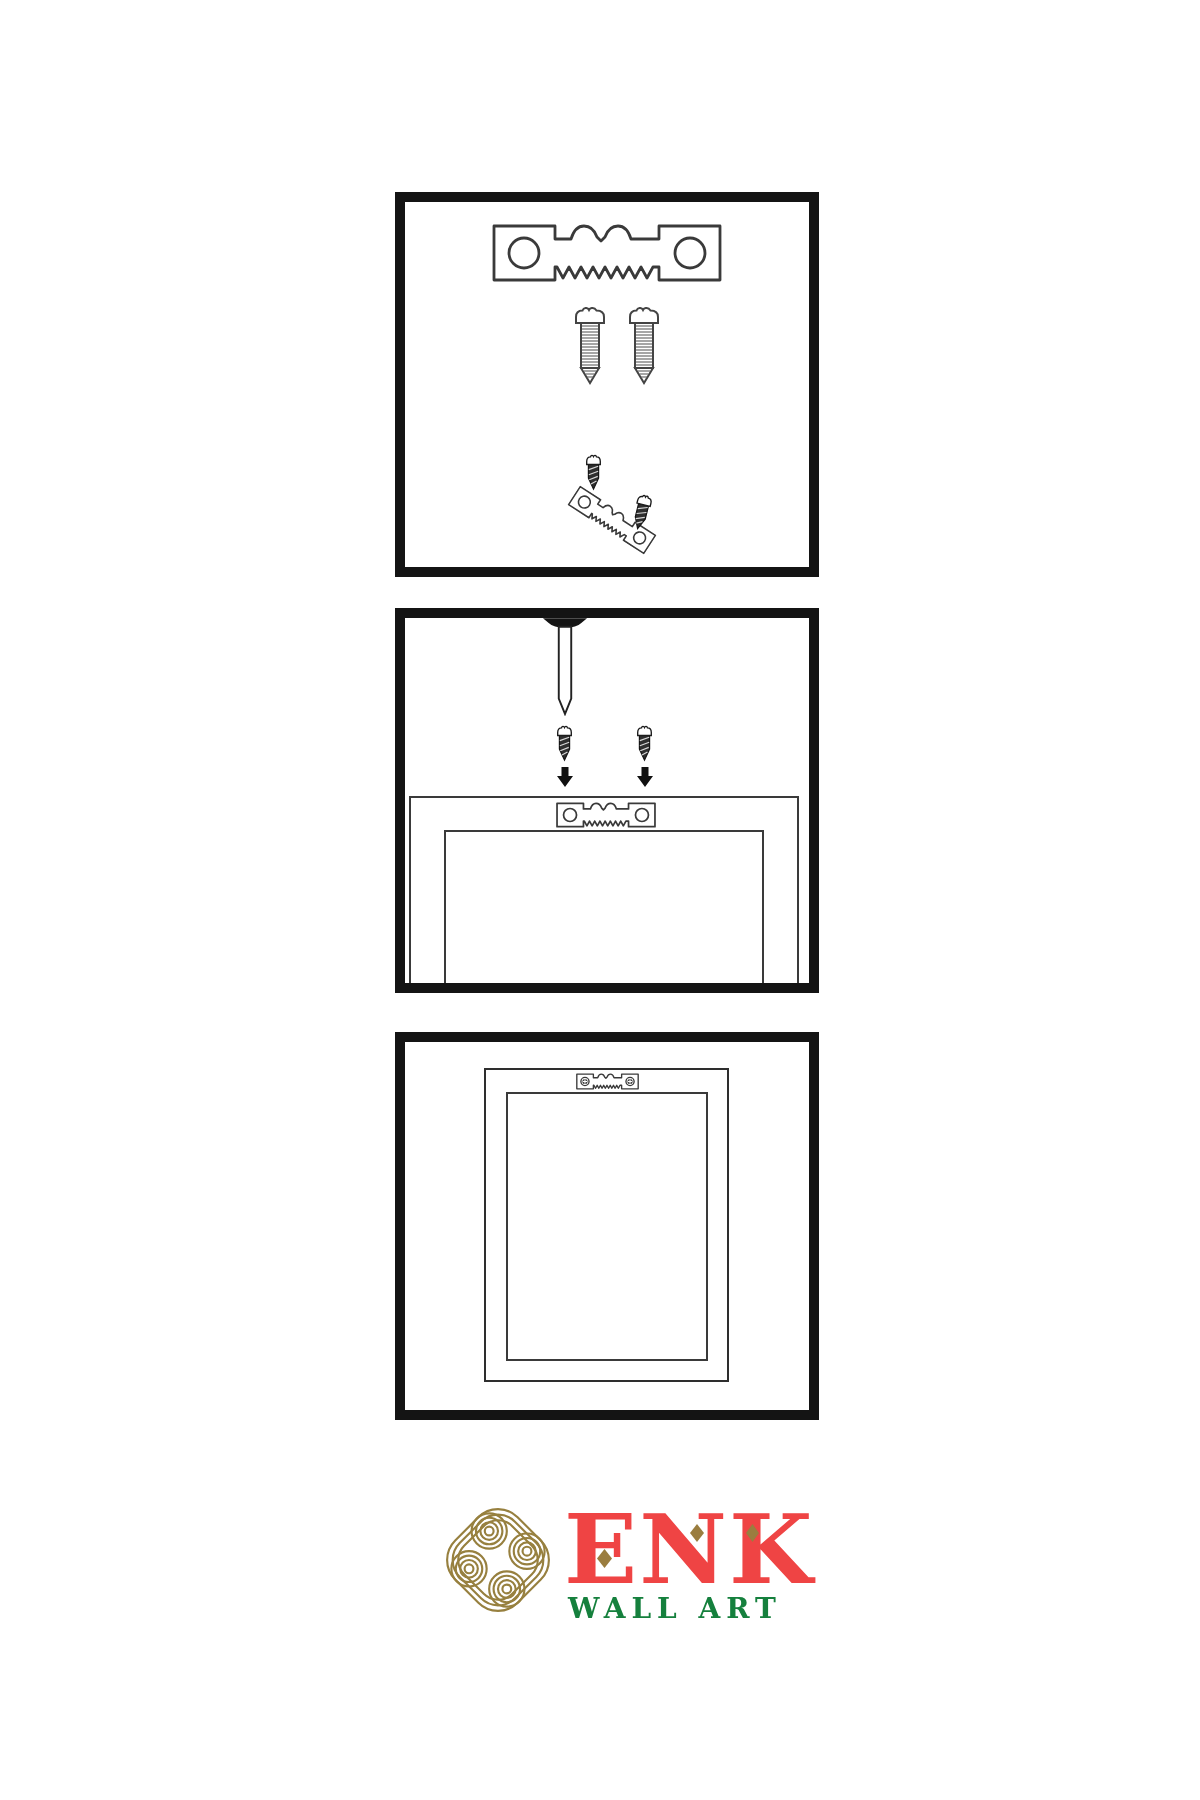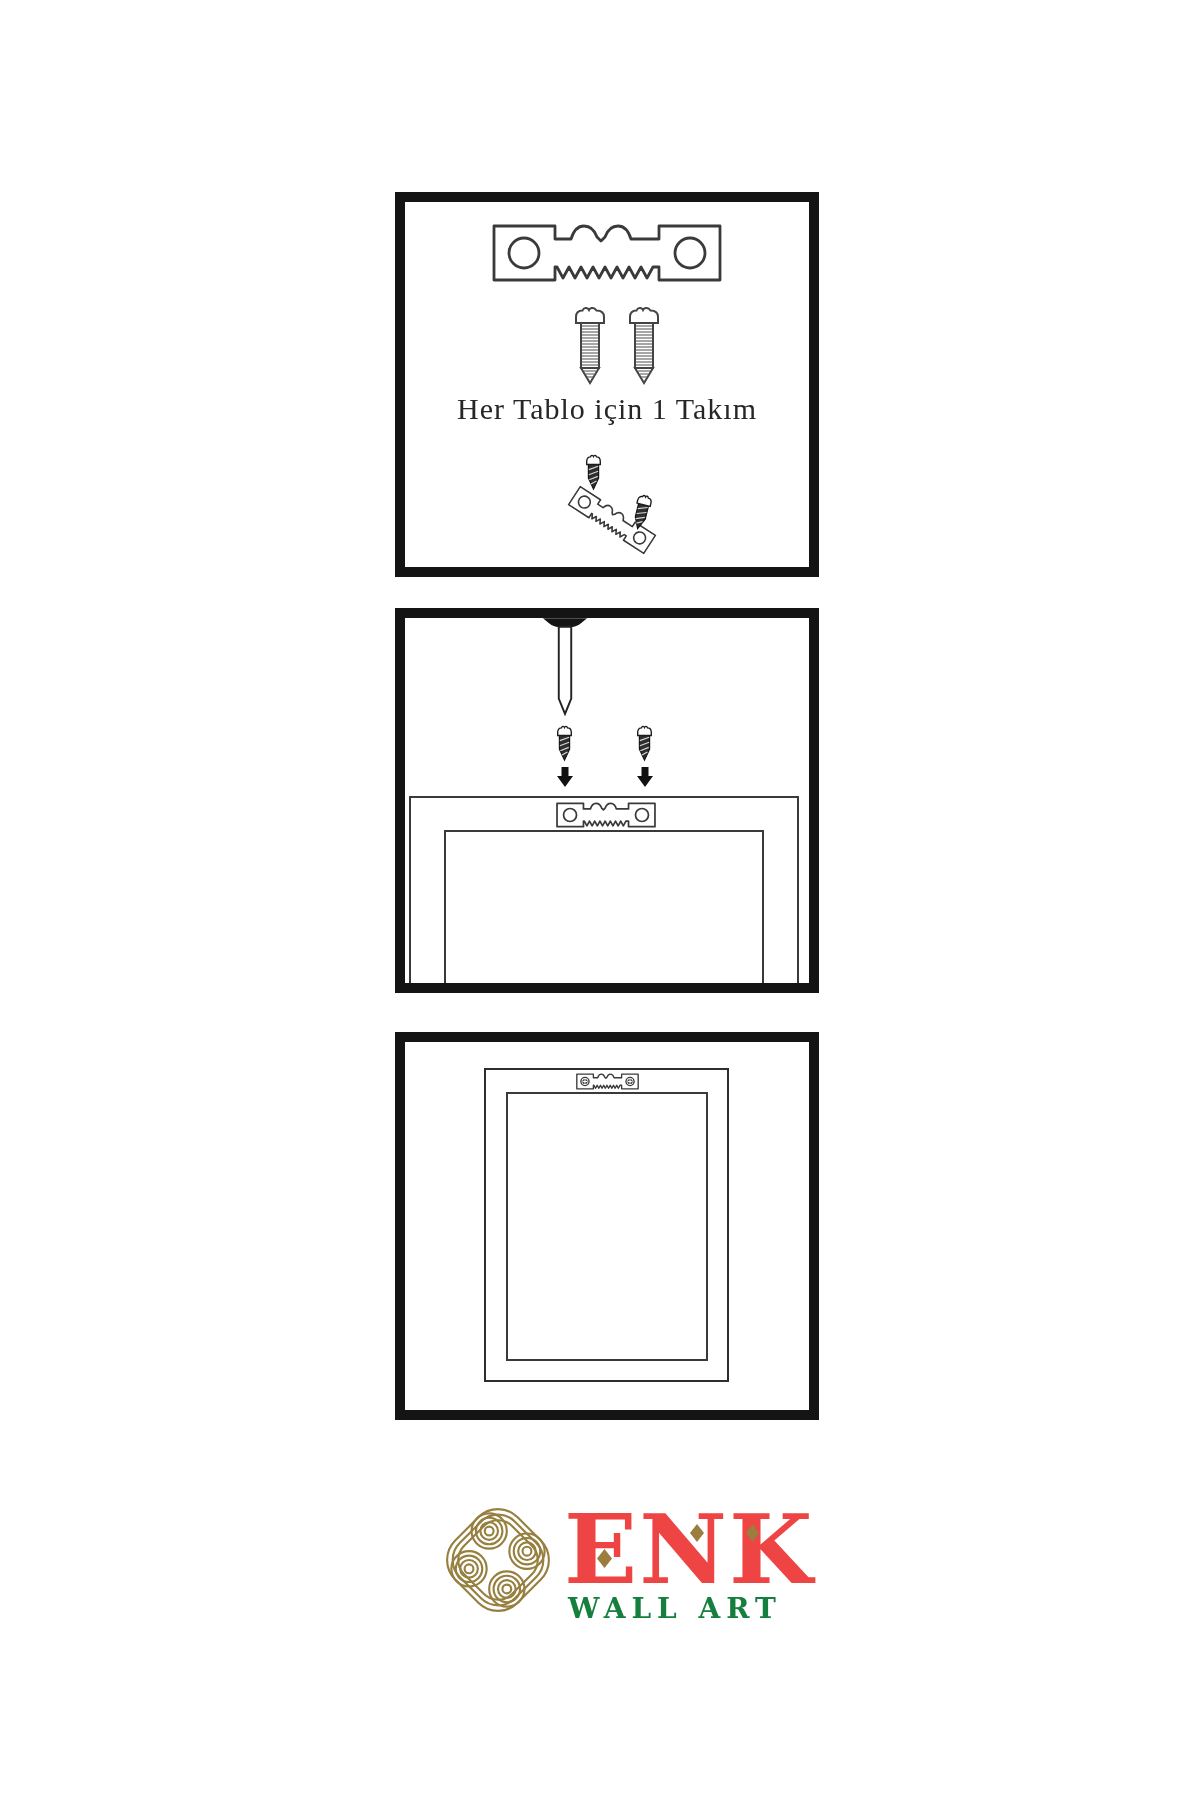--- a/index.html
+++ b/index.html
@@ -148,21 +148,20 @@
   <section class="panel p1">
     <svg class="abs p1-hanger" viewBox="0 0 232 60">
       <use href="#hanger-plate" stroke="#3a3a3a" stroke-width="2.8"></use>
     </svg>
     <svg class="abs p1-screw1" viewBox="0 0 34 78">
       <use href="#screw-light"></use>
     </svg>
     <svg class="abs p1-screw2" viewBox="0 0 34 78">
       <use href="#screw-light"></use>
     </svg>
-    <div class="abs kit-caption">Her Tablo için 1 Takım</div>
     <svg class="abs mini-screw1" viewBox="0 0 20 44">
       <use href="#screw-dark"></use>
     </svg>
     <svg class="abs mini-hanger" viewBox="0 0 232 60">
       <use href="#hanger-plate" stroke="#3a3a3a" stroke-width="4"></use>
     </svg>
     <svg class="abs mini-screw2" viewBox="0 0 20 44">
       <use href="#screw-dark"></use>
     </svg>
   </section>

